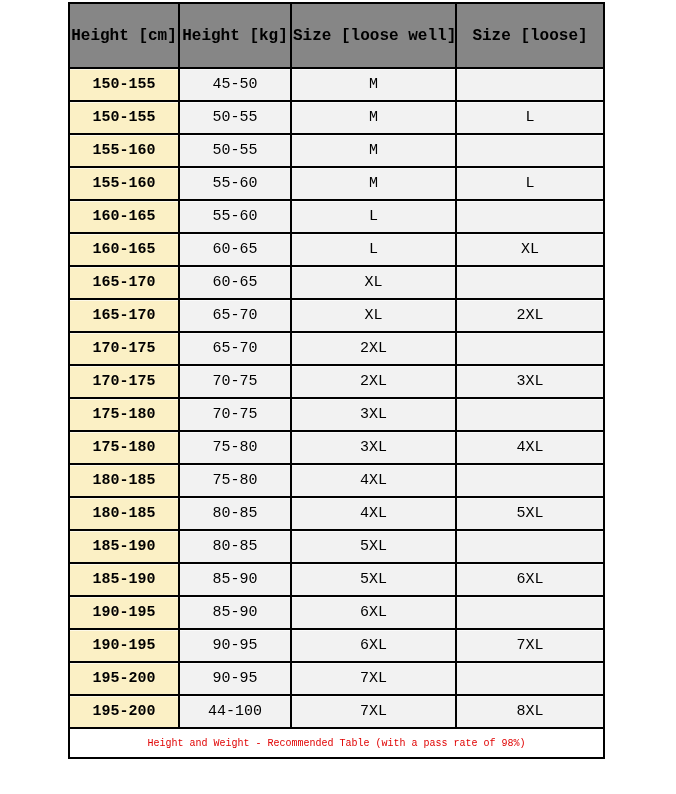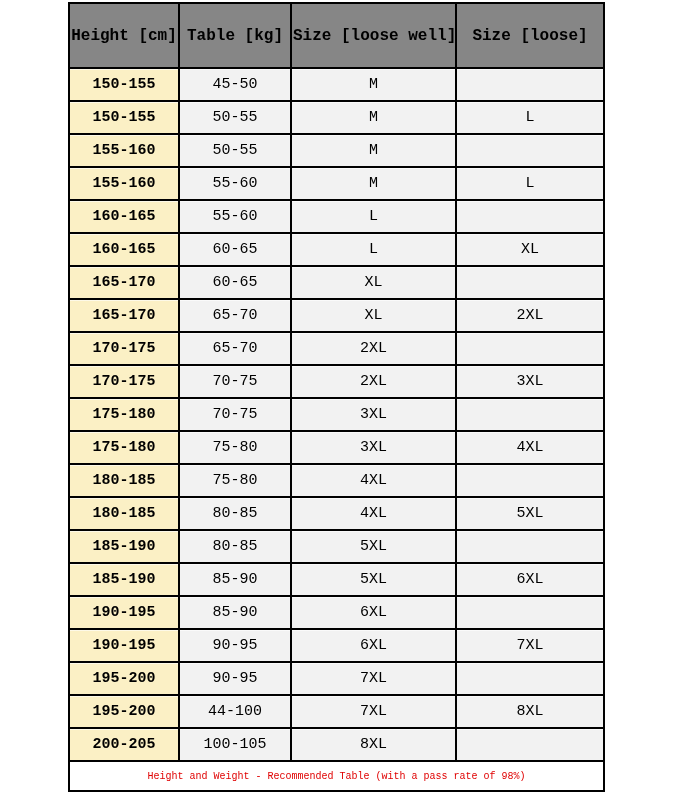--- a/index.html
+++ b/index.html
@@ -66,21 +66,21 @@
   <table class="size-chart">
     <colgroup>
       <col class="c-height">
       <col class="c-weight">
       <col class="c-fits">
       <col class="c-loose">
     </colgroup>
     <thead>
       <tr>
         <th>Height [cm]</th>
-        <th>Table [kg]</th>
+        <th>Height [kg]</th>
         <th>Size [loose well]</th>
         <th>Size [loose]</th>
       </tr>
     </thead>
     <tbody id="table-body">
         <tr>
           <td>150-155</td>
           <td>45-50</td>
           <td>M</td>
           <td></td>
@@ -191,26 +191,20 @@
           <td>195-200</td>
           <td>90-95</td>
           <td>7XL</td>
           <td></td>
         </tr>
         <tr>
           <td>195-200</td>
           <td>44-100</td>
           <td>7XL</td>
           <td>8XL</td>
-        </tr>
-        <tr>
-          <td>200-205</td>
-          <td>100-105</td>
-          <td>8XL</td>
-          <td></td>
         </tr>
       </tbody>
     <tfoot>
       <tr>
         <td colspan="4">Height and Weight - Recommended Table (with a pass rate of 98%)</td>
       </tr>
     </tfoot>
   </table>
 </div>
 

